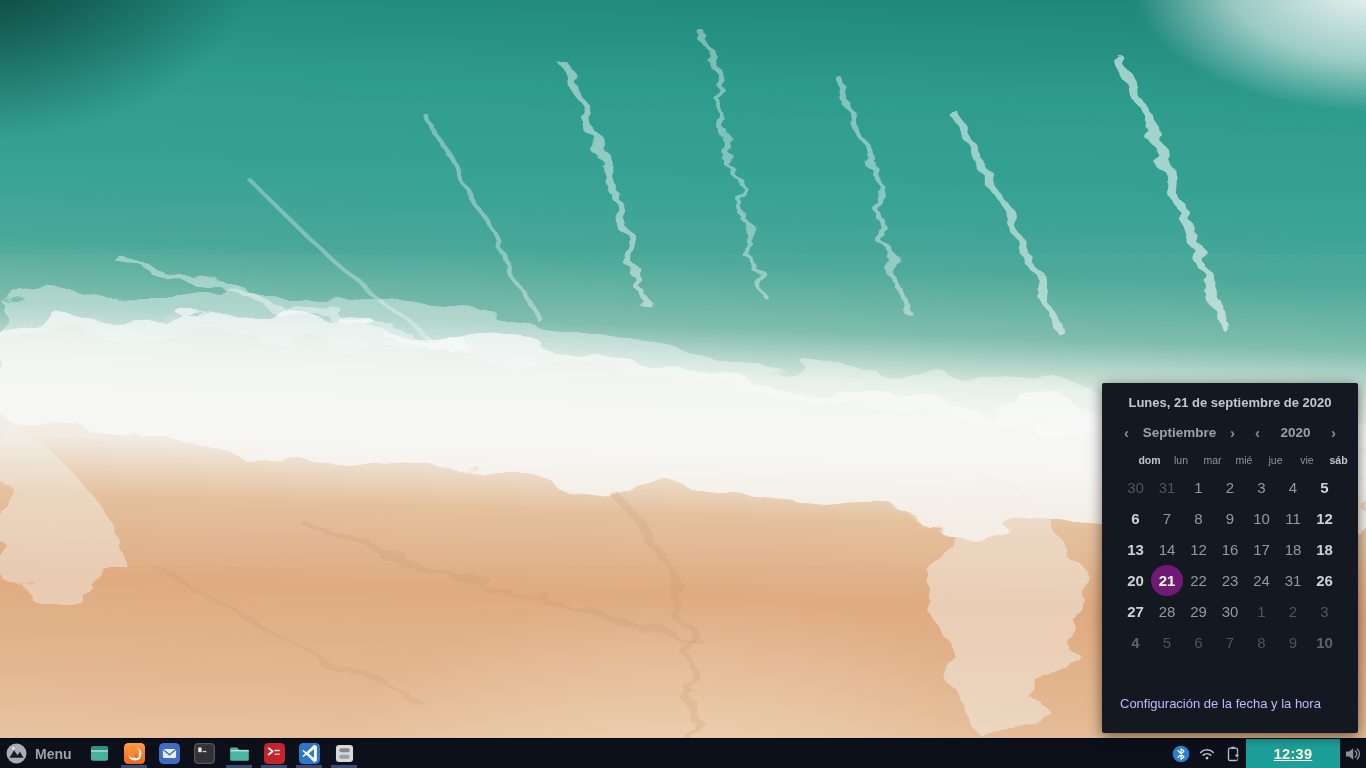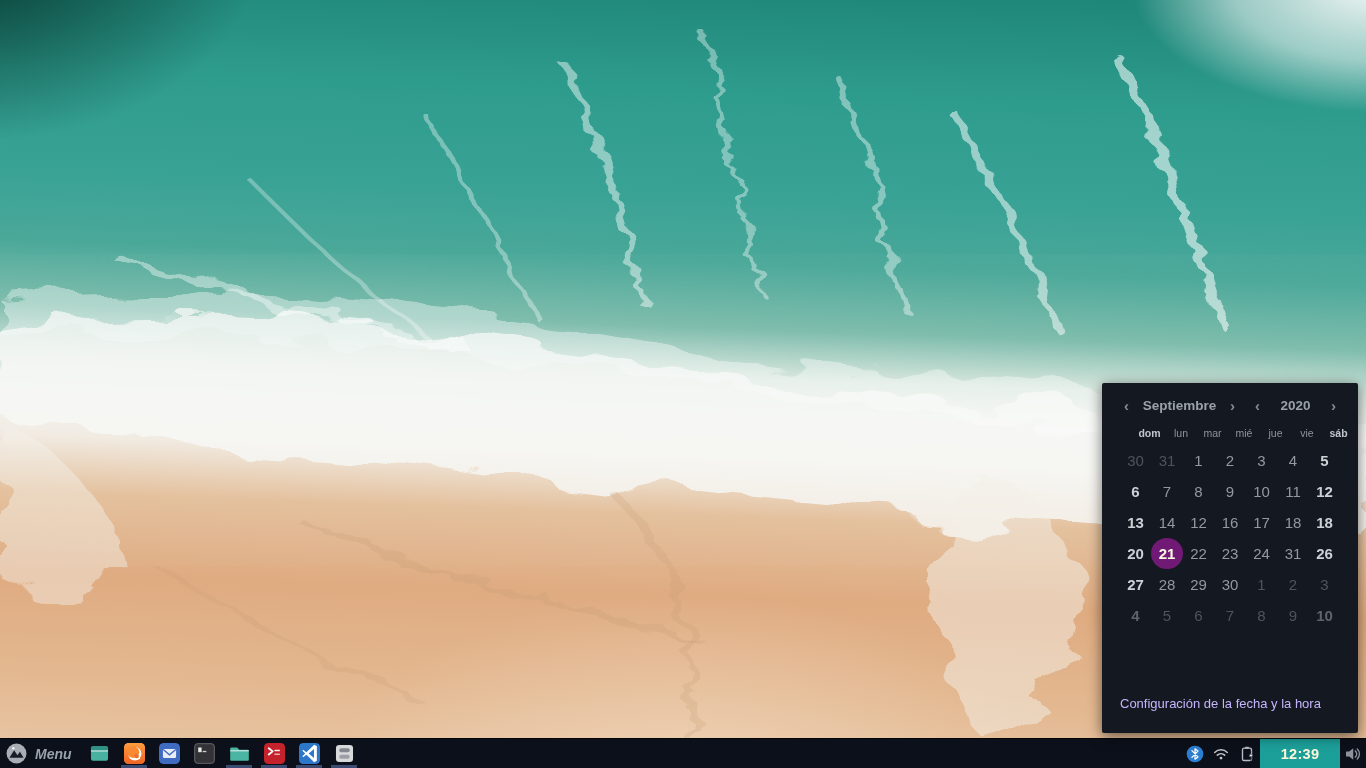--- a/index.html
+++ b/index.html
@@ -14,32 +14,32 @@
       radial-gradient(ellipse 500px 260px at 50% 101%, rgba(243,222,199,.55) 0%, rgba(243,222,199,0) 70%),
       linear-gradient(182deg,
         #1e8578 0%, #2e9c8d 14%, #38a295 26%, #4aa899 35%,
         #7dbcab 43%, #d9e7df 49%, #f4f4f0 54%, #f1ebe2 59%,
         #e4c09c 66%, #dfab81 76%, #e3b890 88%, #e9c8a9 100%);}
   .wallpaper svg{position:absolute;inset:0;display:block;}
 
   
   .panel{position:absolute;left:0;right:0;bottom:0;height:29px;background:#0c101a;
          border-top:1px solid rgba(0,0,0,.65);display:flex;align-items:center;z-index:5;}
-  .menu-btn{display:flex;align-items:center;gap:8px;padding:0 10px 0 6px;height:100%;cursor:default;font-style:italic;}
+  .menu-btn{display:flex;align-items:center;gap:8px;padding:0 10px 0 6px;height:100%;cursor:default;}
   .menu-btn span.lbl{color:#9aa2ac;font-weight:bold;font-size:14px;}
   .launchers{display:flex;height:100%;}
   .launcher{position:relative;width:35px;height:100%;display:flex;align-items:center;justify-content:center;}
   .launcher .ind{display:none;position:absolute;bottom:0;left:50%;transform:translateX(-50%);
                  width:26px;height:3px;background:#3b4a71;}
   .launcher.open .ind{display:block;}
   .spacer{flex:1;}
   .tray{display:flex;align-items:center;height:100%;}
   .tray-icon{width:26px;height:100%;display:flex;align-items:center;justify-content:center;}
-  .clock{height:100%;min-width:50px;padding:0 15px;display:flex;align-items:center;justify-content:center;
-         background:#1d9f99;color:#fcf7dc;font-weight:bold;font-size:14.5px;letter-spacing:.3px;}
+  .clock{height:100%;min-width:50px;padding:0 22px;display:flex;align-items:center;justify-content:center;
+         background:#1d9f99;color:#fcf7dc;font-weight:bold;font-size:14.5px;letter-spacing:.3px;text-decoration:underline;}
 
   
   .cal{position:absolute;right:8px;bottom:35px;width:256px;height:350px;background:#141821;
        border-radius:2px;box-shadow:0 3px 14px rgba(0,0,0,.55);z-index:6;color:#c3c8cd;}
   .cal-title{padding-top:12px;text-align:center;font-size:13px;font-weight:bold;color:#c3c8cd;}
   .cal-nav{display:flex;align-items:center;margin:15px 20px 0 20px;}
   .nav-group{display:flex;align-items:center;justify-content:space-between;}
   .nav-month{flex:1.35;}
   .nav-year{flex:1;margin-left:16px;}
   .nav-arrow{color:#848b92;font-size:15px;font-weight:bold;line-height:1;padding:0 2px;cursor:default;}
@@ -108,20 +108,21 @@
         <path d="M300,520 C400,560 520,600 700,640" stroke-width="6" opacity="0.25"></path>
         <path d="M620,500 C680,560 700,640 690,740" stroke-width="8" opacity="0.22"></path>
         <path d="M150,560 C230,610 310,660 420,700" stroke-width="5" opacity="0.2"></path>
       </g>
 
       <rect x="0" y="280" width="1366" height="260" filter="url(#grain)" opacity="0.5" fill="none"></rect>
     </svg>
   </div>
 
   <div class="cal">
+    <div class="cal-title">Lunes, 21 de septiembre de 2020</div>
 
     <div class="cal-nav">
       <div class="nav-group nav-month">
         <span class="nav-arrow">‹</span>
         <span class="nav-label">Septiembre</span>
         <span class="nav-arrow">›</span>
       </div>
       <div class="nav-group nav-year">
         <span class="nav-arrow">‹</span>
         <span class="nav-label">2020</span>

